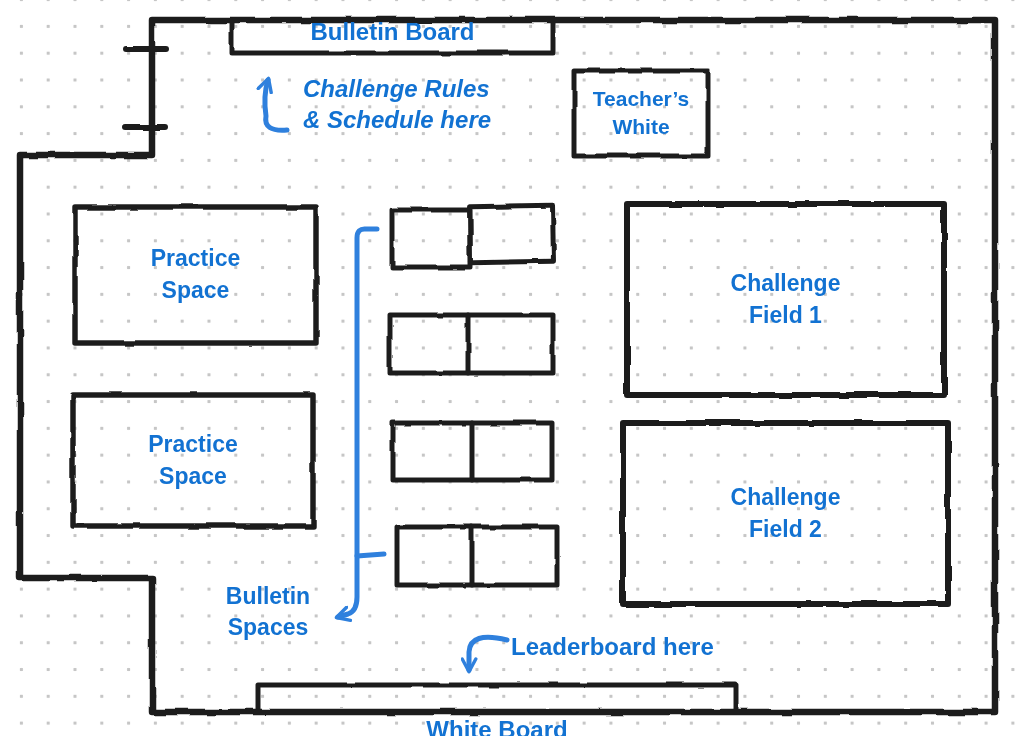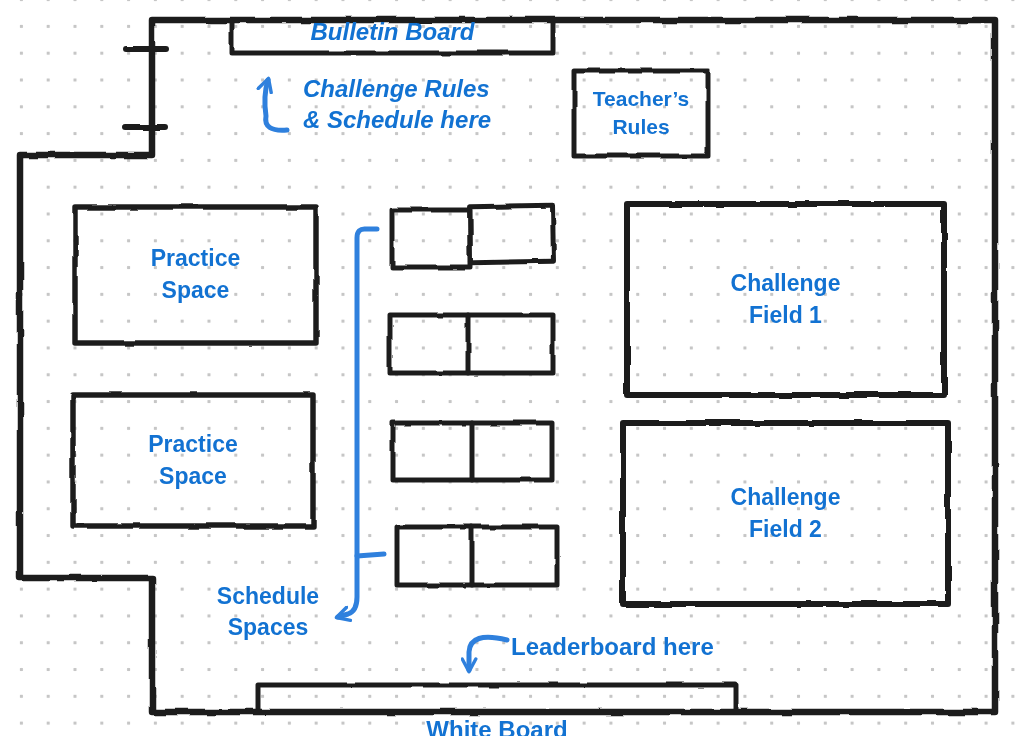--- a/index.html
+++ b/index.html
@@ -21,21 +21,21 @@
     background-image:radial-gradient(circle, var(--dot) 1.7px, transparent 2px);
     background-size:26.8px 26.8px;
     background-position:8px 13px;
   }
   svg.layer{position:absolute;left:0;top:0;width:1018px;height:736px;pointer-events:none;}
   .label{
     position:absolute;display:flex;align-items:center;justify-content:center;
     text-align:center;color:var(--accent-text);font-weight:700;
     white-space:pre-line;line-height:1.28;pointer-events:none;
   }
-  .lbl-bulletin   {left:232px;top:18px;width:321px;height:28px;font-size:24px;font-style:italic;}
+  .lbl-bulletin   {left:232px;top:18px;width:321px;height:28px;font-size:24px;}
   .lbl-teacher    {left:570px;top:70px;width:142px;height:86px;font-size:21px;line-height:1.35;}
   .lbl-practice1  {left:75px;top:207px;width:241px;height:136px;font-size:23px;line-height:1.38;}
   .lbl-practice2  {left:73px;top:395px;width:240px;height:132px;font-size:23px;line-height:1.38;}
   .lbl-field1     {left:627px;top:204px;width:317px;height:191px;font-size:23px;line-height:1.38;}
   .lbl-field2     {left:623px;top:423px;width:325px;height:182px;font-size:23px;line-height:1.38;}
   .lbl-whiteboard {left:258px;top:716px;width:478px;height:29px;font-size:24px;}
   .lbl-rules      {left:303px;top:72px;width:280px;height:64px;font-size:24px;justify-content:flex-start;text-align:left;line-height:1.3;font-style:italic;}
   .lbl-meeting    {left:198px;top:579px;width:140px;height:66px;font-size:23px;line-height:1.35;}
   .lbl-leader     {left:511px;top:632px;width:240px;height:30px;font-size:24px;justify-content:flex-start;text-align:left;}
 </style>
@@ -84,29 +84,29 @@
     <g stroke="var(--accent-arrow)" fill="none" stroke-width="5" stroke-linecap="round" stroke-linejoin="round">
       <path marker-end="url(#ah)" d="M287,130 Q263,132 266,116 Q263,96 268,80"></path>
       <path marker-end="url(#ah)" d="M377,229 L366,229 Q357,228 357,238 L357,597 Q357,611 348,614 L338,617"></path>
       <line x1="357" y1="556" x2="384" y2="554"></line>
       <path marker-end="url(#ah)" d="M507,640 Q470,631 469,652 L469,670"></path>
     </g>
   </svg>
 
   <div class="label lbl-bulletin">Bulletin Board</div>
   <div class="label lbl-teacher">Teacher’s
-Rules</div>
+White</div>
   <div class="label lbl-practice1">Practice
 Space</div>
   <div class="label lbl-practice2">Practice
 Space</div>
   <div class="label lbl-field1">Challenge
 Field 1</div>
   <div class="label lbl-field2">Challenge
 Field 2</div>
   <div class="label lbl-whiteboard">White Board</div>
 
   <div class="label lbl-rules">Challenge Rules
 &amp; Schedule here</div>
-  <div class="label lbl-meeting">Schedule
+  <div class="label lbl-meeting">Bulletin
 Spaces</div>
   <div class="label lbl-leader">Leaderboard here</div>
 </div>
 
 </body></html>

